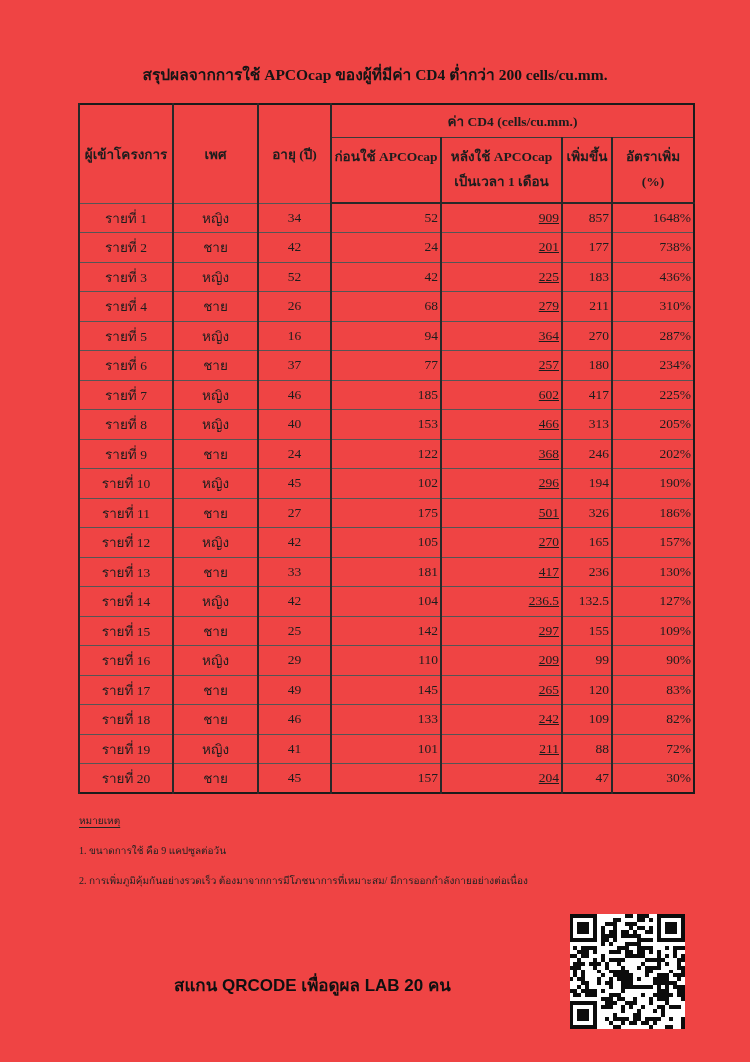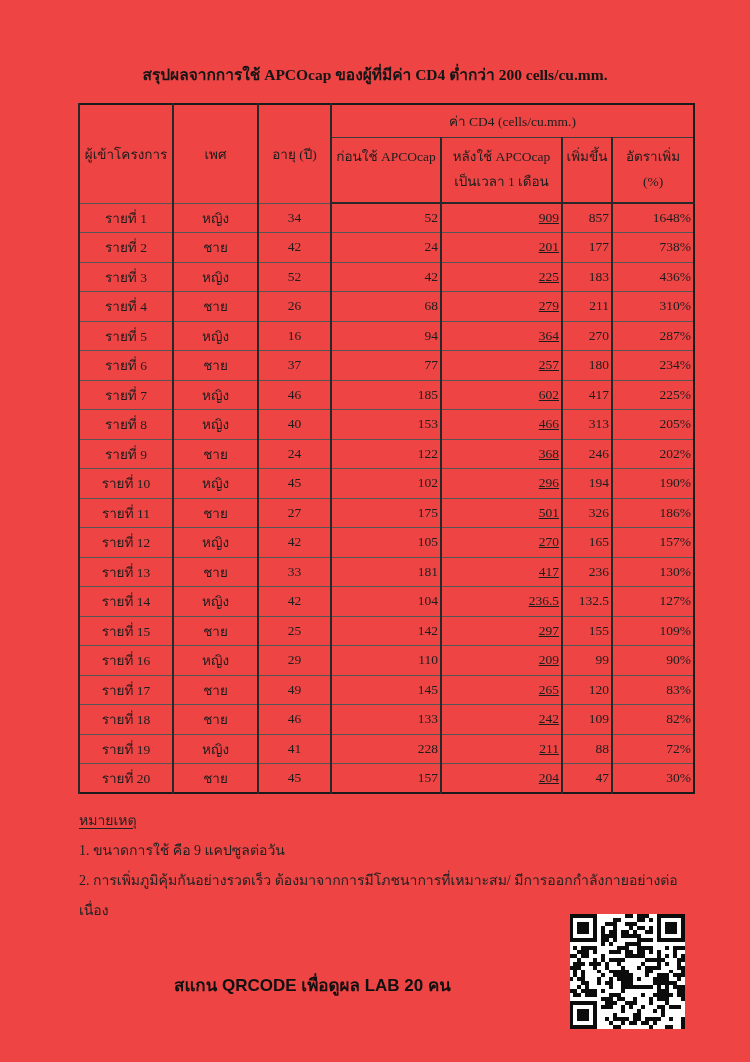--- a/index.html
+++ b/index.html
@@ -14,30 +14,30 @@
   table.cd4{
     position:absolute;top:103px;left:78px;width:615px;
     border-collapse:collapse;table-layout:fixed;
     border:2px solid #1b1b1b;
     font-size:13.5px;color:#1d1d1d;
   }
   table.cd4 th, table.cd4 td{
     border-left:2px solid #282828;
     padding:0 2px;overflow:hidden;white-space:nowrap;
   }
-  table.cd4 th{font-weight:normal;border-radius:10px;}
+  table.cd4 th{font-weight:bold;border-radius:10px;}
   th.cd4-span{height:32px;text-align:center;font-weight:bold;border-bottom:1px solid #3a3a3a;}
   th.rowspan-head{text-align:center;vertical-align:middle;}
   tr.subhead th{height:58px;vertical-align:top;padding-top:6px;text-align:center;line-height:25px;border-bottom:2px solid #282828;}
   tr.body-row{height:29.5px;}
   tr.body-row td{border-top:1px solid #555555;}
   td.c-participant, td.c-sex, td.c-age{text-align:center;}
   td.c-before, td.c-increase, td.c-rate{text-align:right;padding-right:6px;}
   td.c-after{text-align:right;padding-right:10px;text-decoration:underline;}
-  .notes{position:absolute;left:79px;top:806px;width:600px;font-size:14px;line-height:30px;color:#222;}
+  .notes{position:absolute;left:79px;top:806px;width:600px;font-size:10px;line-height:30px;color:#222;}
   .notes-heading{text-decoration:underline;text-underline-offset:3px;}
   .note-cont{padding-left:17px;}
   .qr-caption{
     position:absolute;top:971px;left:80px;width:465px;text-align:center;
     font-family:"Liberation Sans","DejaVu Sans",sans-serif;
     font-weight:bold;font-size:17px;color:#101010;
   }
   .qr-box{position:absolute;left:566px;top:914px;width:122px;height:115px;}
 </style>
 </head>
@@ -237,21 +237,21 @@
           <td class="c-age">46</td>
           <td class="c-before">133</td>
           <td class="c-after">242</td>
           <td class="c-increase">109</td>
           <td class="c-rate">82%</td>
         </tr>
         <tr class="body-row">
           <td class="c-participant">รายที่ 19</td>
           <td class="c-sex">หญิง</td>
           <td class="c-age">41</td>
-          <td class="c-before">228</td>
+          <td class="c-before">101</td>
           <td class="c-after">211</td>
           <td class="c-increase">88</td>
           <td class="c-rate">72%</td>
         </tr>
         <tr class="body-row">
           <td class="c-participant">รายที่ 20</td>
           <td class="c-sex">ชาย</td>
           <td class="c-age">45</td>
           <td class="c-before">157</td>
           <td class="c-after">204</td>

